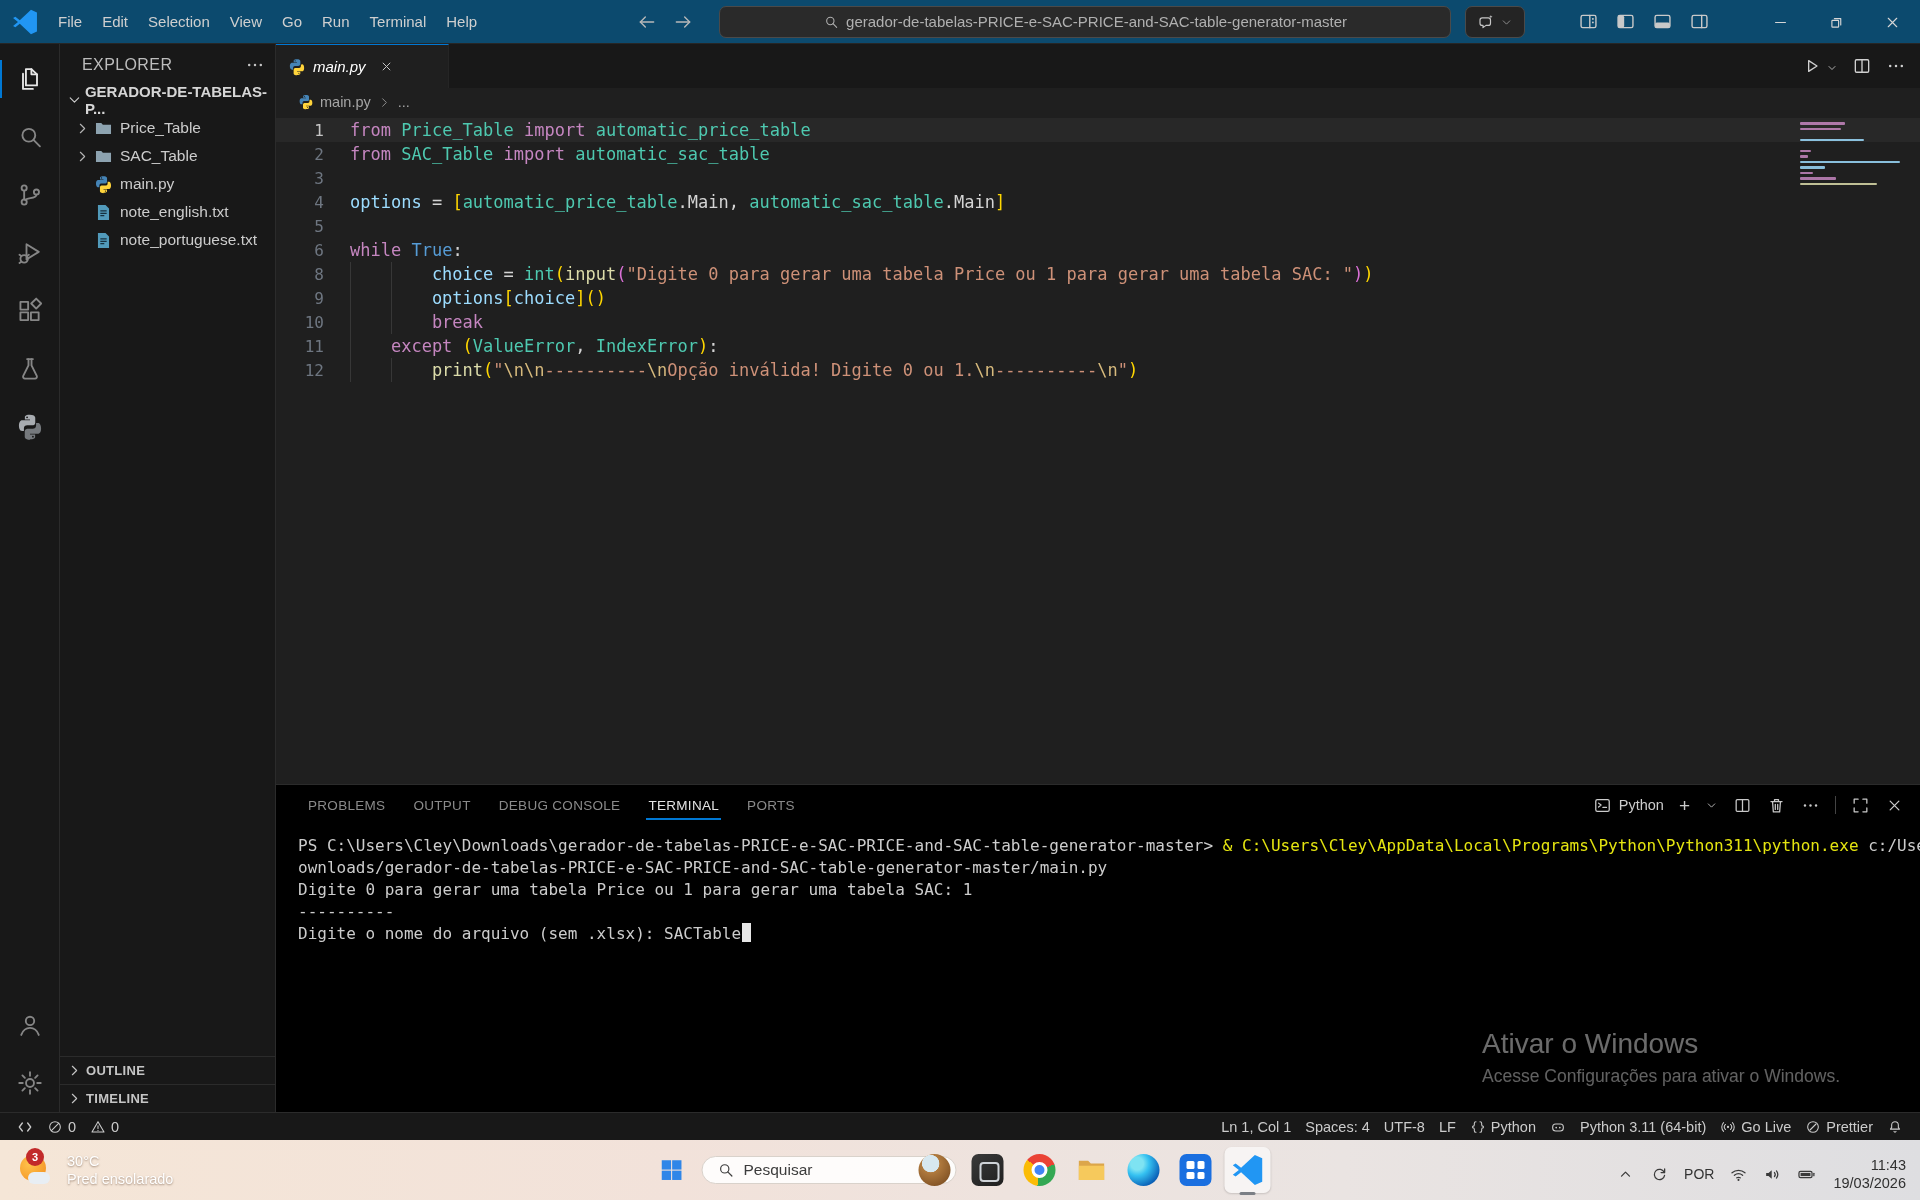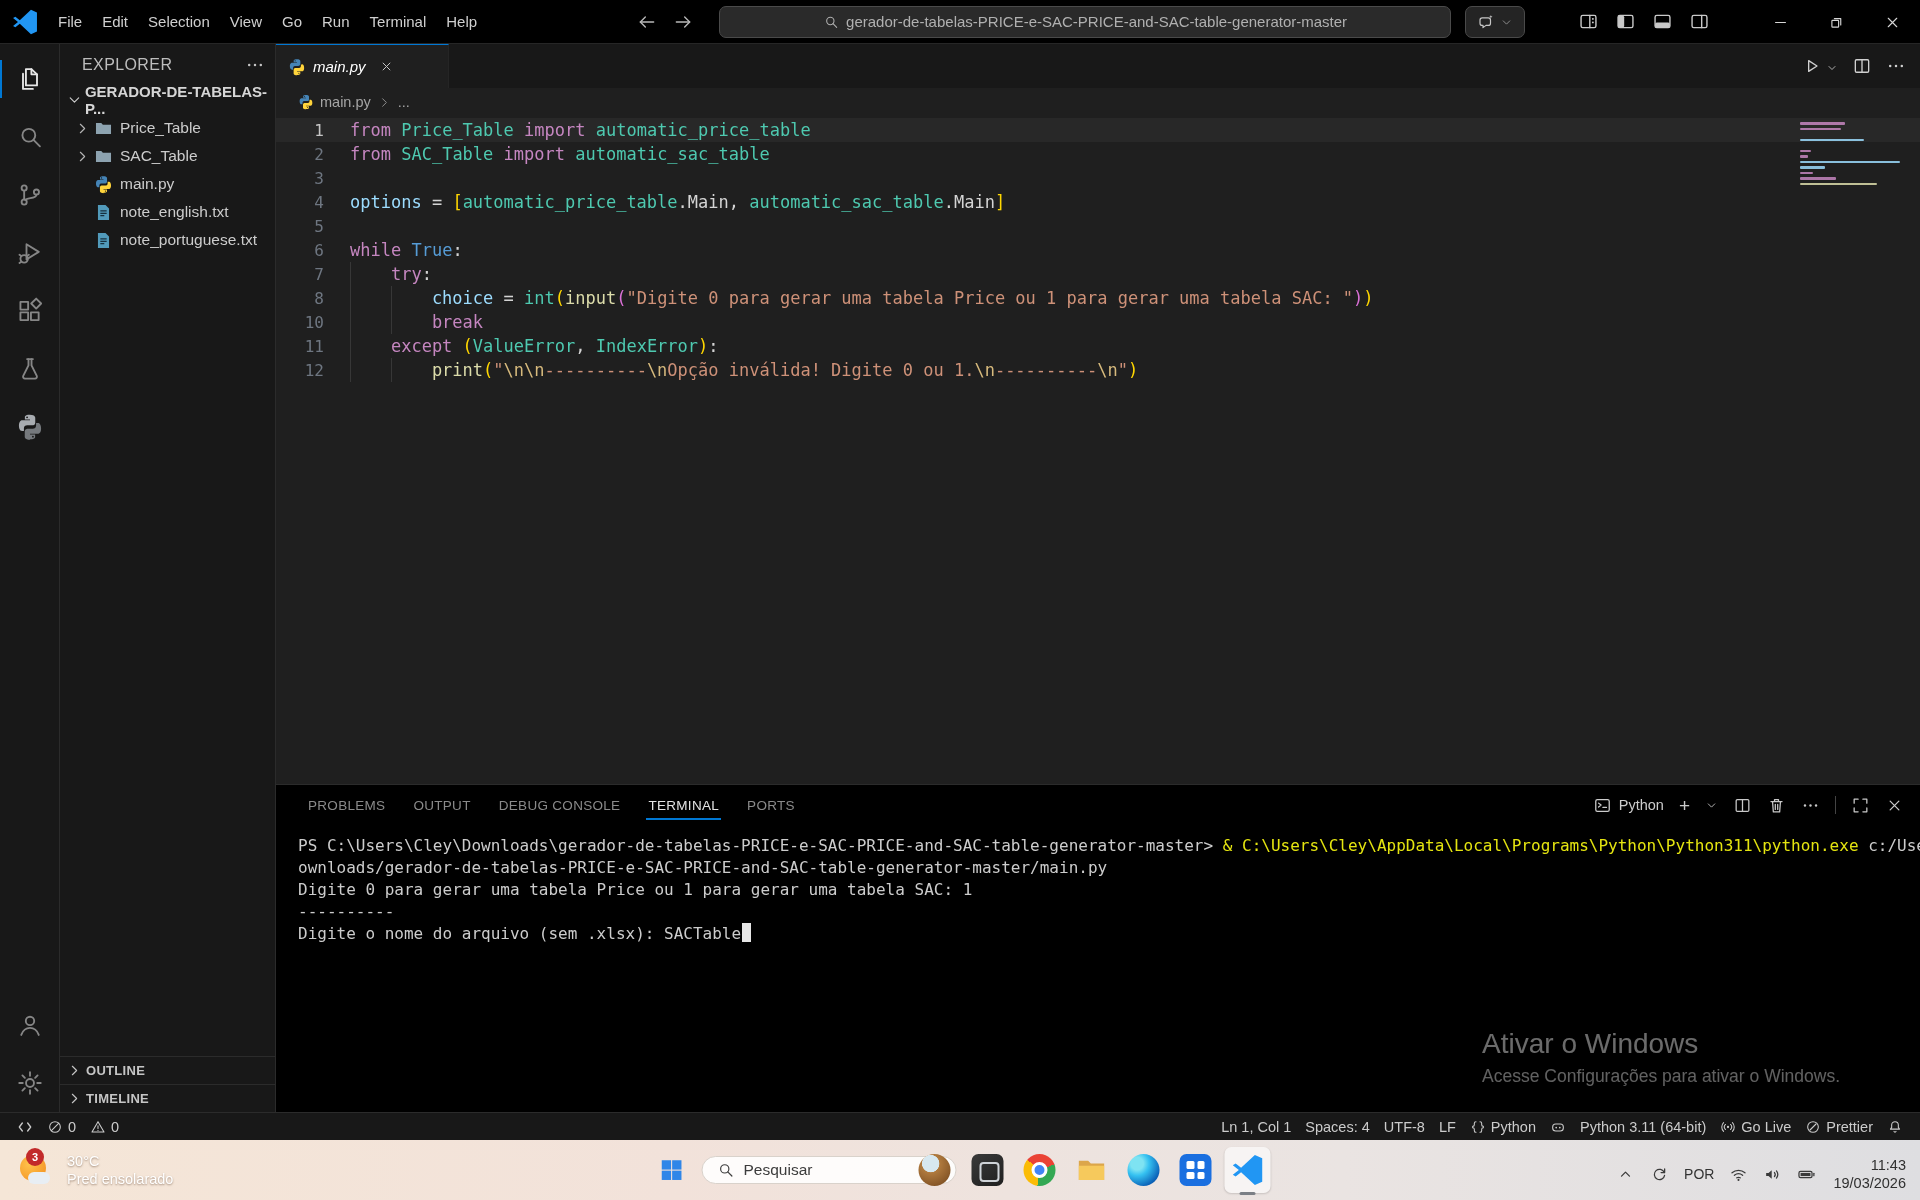--- a/index.html
+++ b/index.html
@@ -1,21 +1,21 @@
 <!DOCTYPE html>
 <html><head>
 <meta charset="utf-8">
 <style>
   html,body{margin:0;padding:0;}
   body{width:1920px;height:1200px;overflow:hidden;background:#1f1f1f;
        font-family:"Liberation Sans",sans-serif;-webkit-font-smoothing:antialiased;}
   #screen{position:relative;width:1920px;height:1200px;display:flex;flex-direction:column;}
 
   
-  #titlebar{height:44px;background:#000000;display:flex;align-items:center;flex:0 0 auto;
+  #titlebar{height:44px;background:#0c4a6e;display:flex;align-items:center;flex:0 0 auto;
             color:#cccccc;font-size:15px;position:relative;border-bottom:1px solid #262626;box-sizing:border-box;}
   .vsc-logo{width:26px;height:26px;margin:0 10px 0 12px;flex:0 0 auto;}
   .menu-item{padding:4px 10px;border-radius:5px;color:#cfcfcf;cursor:default;}
   #nav-arrows{display:flex;gap:16px;margin-left:150px;color:#b9b9b9;}
   .nav-ic{width:20px;height:20px;}
   #cmd-center{margin-left:26px;width:730px;height:30px;background:#2a2a2a;border:1px solid #4a4a4a;
               border-radius:7px;display:flex;align-items:center;justify-content:center;gap:7px;color:#b0b0b0;}
   #cmd-center .ic{width:16px;height:16px;color:#b0b0b0;}
   #copilot-btn{margin-left:14px;width:58px;height:30px;border:1px solid #4a4a4a;background:#242424;border-radius:7px;
                display:flex;align-items:center;justify-content:center;gap:5px;color:#c5c5c5;}
@@ -493,22 +493,22 @@
         <span>...</span>
       </div>
       <div id="code-area">
         <div id="code-lines">
             <div class="code-line current"><span class="ln">1</span><span class="code-content"><span class="tk-kw">from</span><span class="tk-wh"> </span><span class="tk-type">Price_Table</span><span class="tk-wh"> </span><span class="tk-kw">import</span><span class="tk-wh"> </span><span class="tk-type">automatic_price_table</span></span></div>
             <div class="code-line"><span class="ln">2</span><span class="code-content"><span class="tk-kw">from</span><span class="tk-wh"> </span><span class="tk-type">SAC_Table</span><span class="tk-wh"> </span><span class="tk-kw">import</span><span class="tk-wh"> </span><span class="tk-type">automatic_sac_table</span></span></div>
             <div class="code-line"><span class="ln">3</span><span class="code-content"></span></div>
             <div class="code-line"><span class="ln">4</span><span class="code-content"><span class="tk-var">options</span><span class="tk-wh"> = </span><span class="tk-b1">[</span><span class="tk-type">automatic_price_table</span><span class="tk-wh">.Main, </span><span class="tk-type">automatic_sac_table</span><span class="tk-wh">.Main</span><span class="tk-b1">]</span></span></div>
             <div class="code-line"><span class="ln">5</span><span class="code-content"></span></div>
             <div class="code-line"><span class="ln">6</span><span class="code-content"><span class="tk-kw">while</span><span class="tk-wh"> </span><span class="tk-const">True</span><span class="tk-wh">:</span></span></div>
-            <div class="code-line"><span class="ln">7</span><span class="code-content"><span class="guide"></span><span class="tk-kw">try</span><span class="tk-wh">:</span></span></div>
             <div class="code-line"><span class="ln">8</span><span class="code-content"><span class="guide"></span><span class="guide"></span><span class="tk-var">choice</span><span class="tk-wh"> = </span><span class="tk-type">int</span><span class="tk-b1">(</span><span class="tk-fn">input</span><span class="tk-b2">(</span><span class="tk-str">"Digite 0 para gerar uma tabela Price ou 1 para gerar uma tabela SAC: "</span><span class="tk-b2">)</span><span class="tk-b1">)</span></span></div>
+            <div class="code-line"><span class="ln">9</span><span class="code-content"><span class="guide"></span><span class="guide"></span><span class="tk-var">options</span><span class="tk-b1">[</span><span class="tk-var">choice</span><span class="tk-b1">]</span><span class="tk-b1">(</span><span class="tk-b1">)</span></span></div>
             <div class="code-line"><span class="ln">10</span><span class="code-content"><span class="guide"></span><span class="guide"></span><span class="tk-kw">break</span></span></div>
             <div class="code-line"><span class="ln">11</span><span class="code-content"><span class="guide"></span><span class="tk-kw">except</span><span class="tk-wh"> </span><span class="tk-b1">(</span><span class="tk-type">ValueError</span><span class="tk-wh">, </span><span class="tk-type">IndexError</span><span class="tk-b1">)</span><span class="tk-wh">:</span></span></div>
             <div class="code-line"><span class="ln">12</span><span class="code-content"><span class="guide"></span><span class="guide"></span><span class="tk-fn">print</span><span class="tk-b1">(</span><span class="tk-str">"</span><span class="tk-esc">\n\n</span><span class="tk-str">----------</span><span class="tk-esc">\n</span><span class="tk-str">Opção inválida! Digite 0 ou 1.</span><span class="tk-esc">\n</span><span class="tk-str">----------</span><span class="tk-esc">\n</span><span class="tk-str">"</span><span class="tk-b1">)</span></span></div>
           </div>
         <div id="minimap">
             <div class="mbar" style="width: 45px; background: rgb(197, 134, 192);"></div>
             <div class="mbar" style="width: 41px; background: rgb(197, 134, 192);"></div>
             <div class="mbar" style="width: 0px; background: transparent;"></div>
             <div class="mbar" style="width: 64px; background: rgb(156, 220, 254);"></div>
             <div class="mbar" style="width: 0px; background: transparent;"></div>

